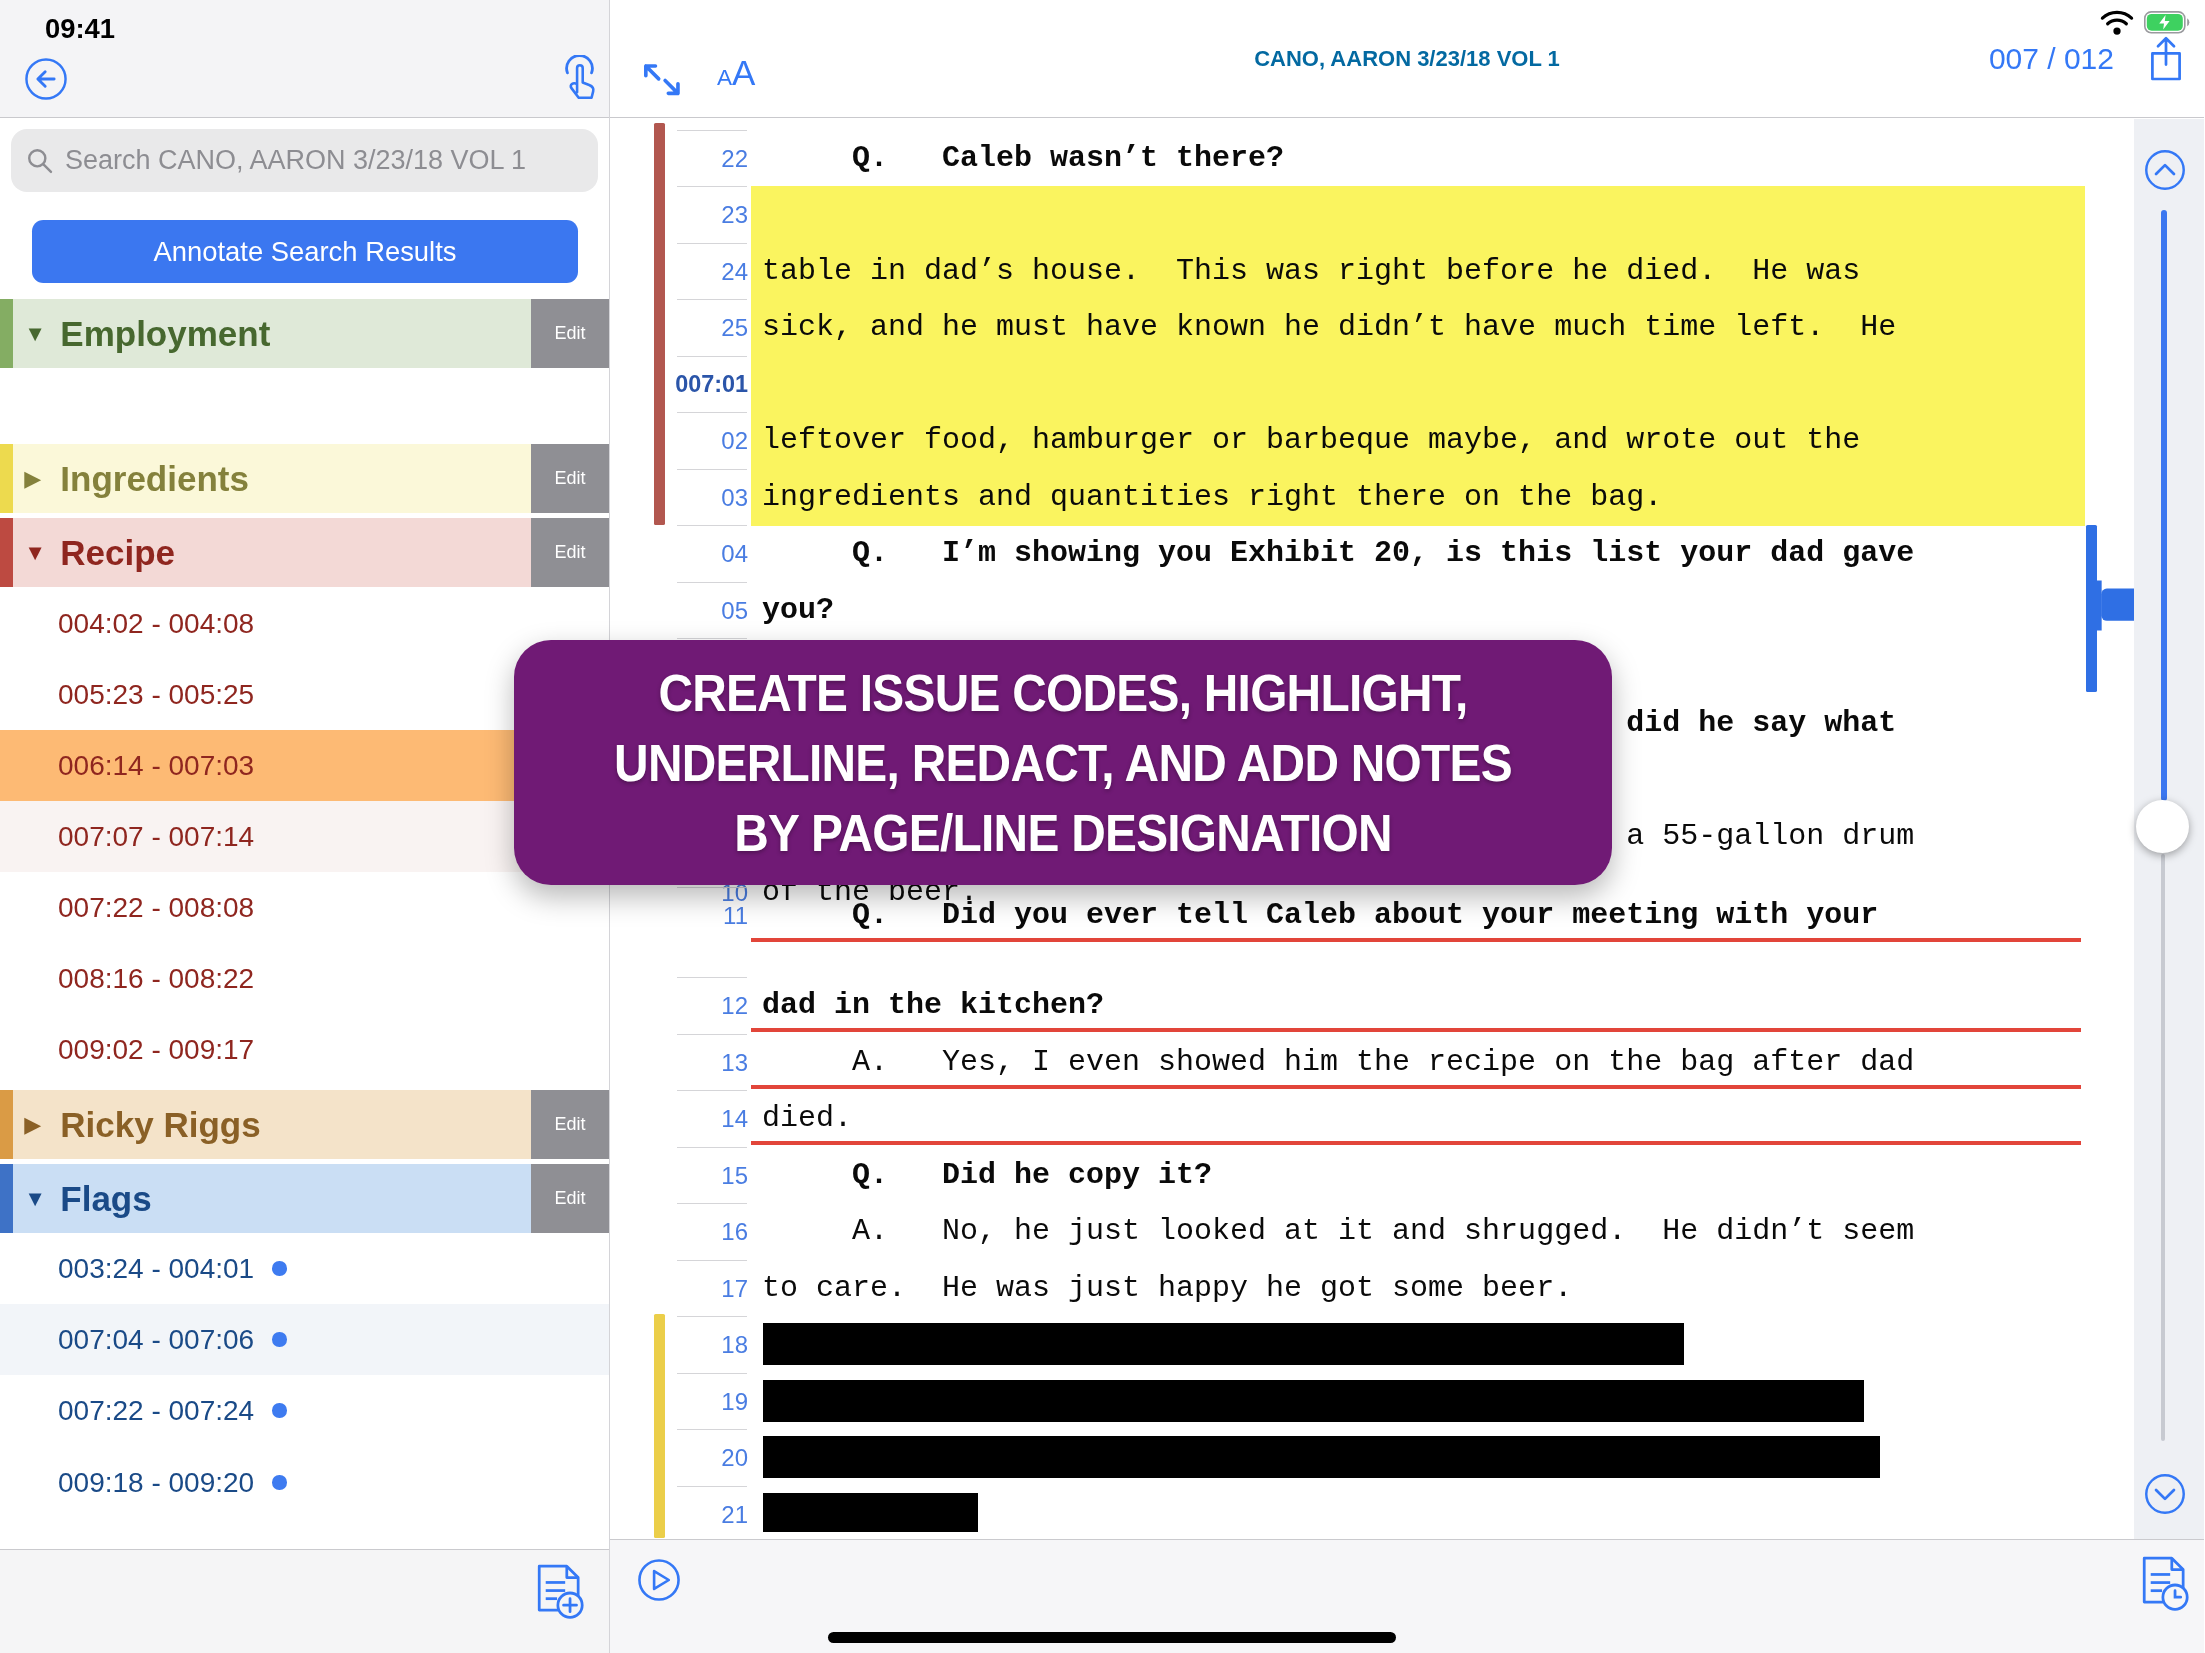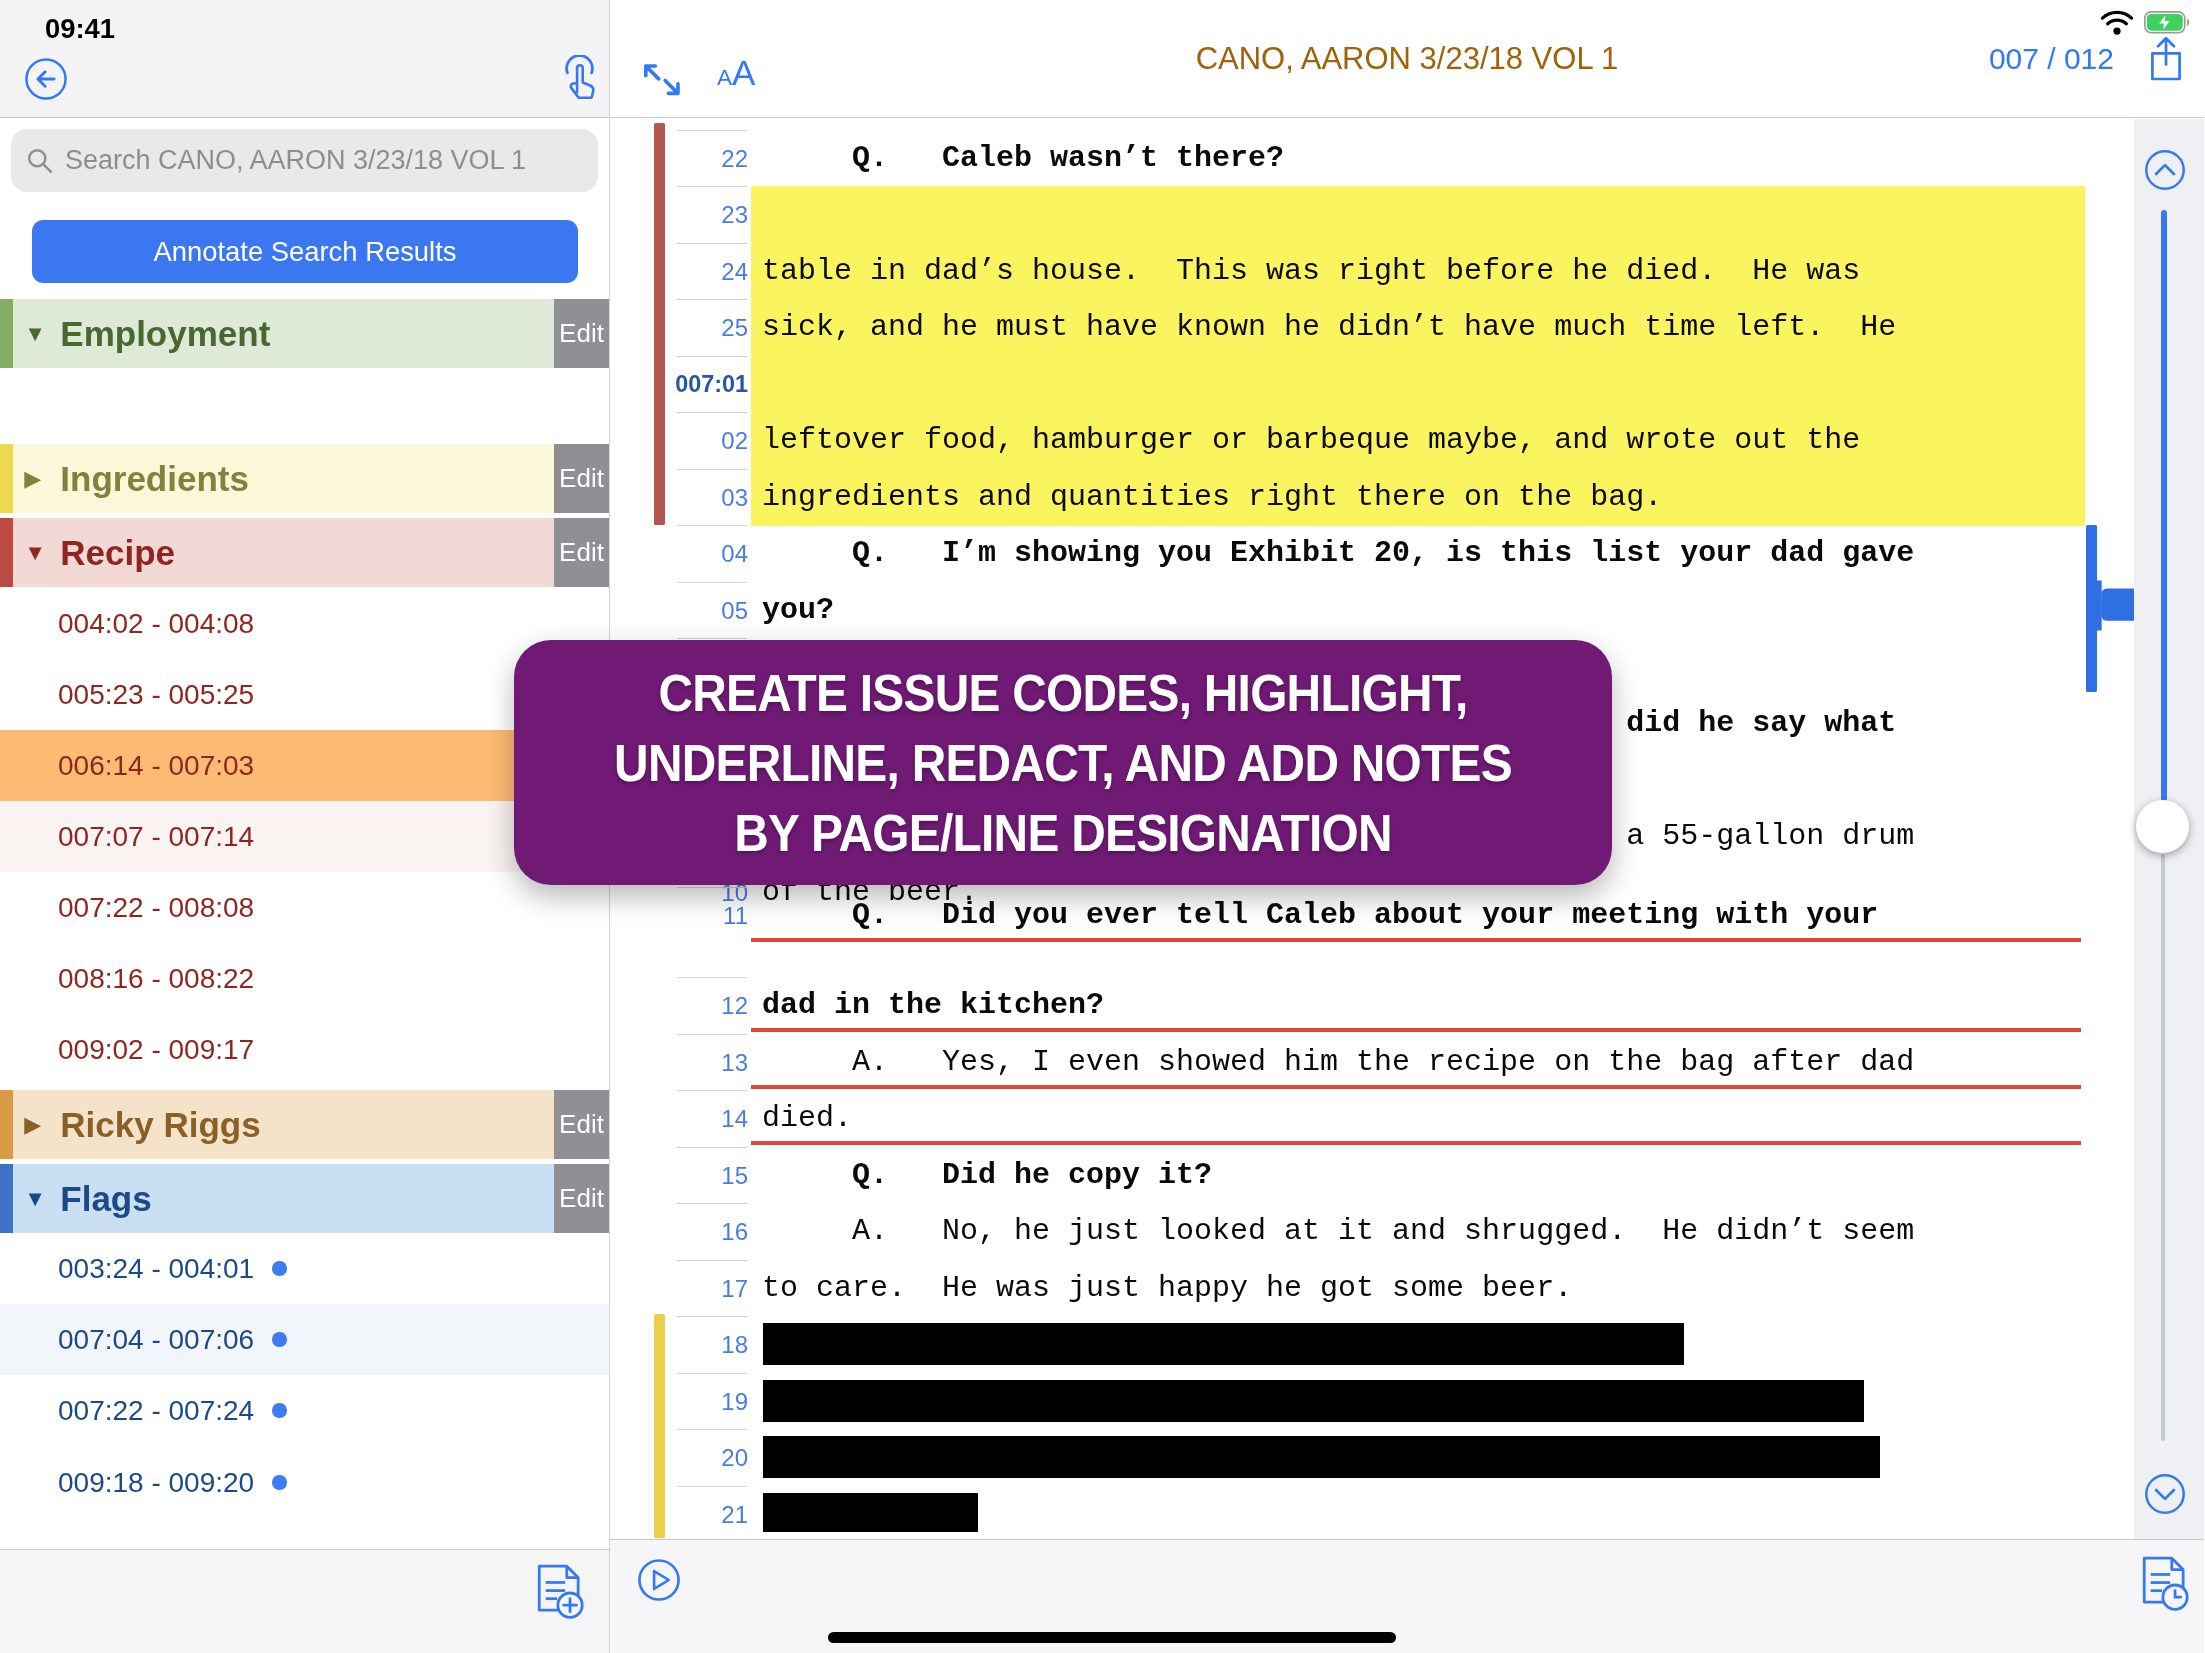--- a/index.html
+++ b/index.html
@@ -16,31 +16,31 @@
                display:flex;align-items:center;padding-left:14.5px;box-sizing:border-box;gap:9.7px;}
   .search-wrap input{flex:1;border:none;background:transparent;outline:none;font-size:27px;color:#333;
                      font-family:"Liberation Sans",sans-serif;}
   .search-wrap input::placeholder{color:#8d8d92;}
   .annotate-btn{position:absolute;left:32px;top:220px;width:546px;height:63px;background:#3b77f0;border-radius:11.3px;
                 color:#fff;font-size:27.4px;font-weight:500;display:flex;align-items:center;justify-content:center;cursor:pointer;}
   #sb-sections{position:absolute;left:0;top:0;width:609px;height:1549px;}
   .sec-header{position:absolute;left:0;width:609px;box-sizing:border-box;display:flex;align-items:center;cursor:pointer;}
   .sec-tri{width:36px;margin-left:11.3px;font-size:22px;}
   .sec-label{font-size:35px;font-weight:600;}
-  .sec-edit{position:absolute;right:0;top:0;bottom:0;width:55px;background:#8f8f94;color:#fff;font-size:26px;
+  .sec-edit{position:absolute;right:0;top:0;bottom:0;width:78px;background:#8f8f94;color:#fff;font-size:18px;
             display:flex;align-items:center;justify-content:center;cursor:pointer;}
   .sec-row{position:absolute;left:0;width:609px;display:flex;align-items:center;padding-left:58px;box-sizing:border-box;
            font-size:28px;cursor:pointer;background:#fff;}
   .flag-dot{width:14.5px;height:14.5px;border-radius:50%;background:#3e7bf0;margin-left:18px;}
   .sb-toolbar{position:absolute;left:0;top:1549px;width:609px;height:104px;background:#f5f5f6;border-top:1.6px solid #cacace;}
   
   #main{position:absolute;left:609px;top:0;width:1596px;height:1653px;background:#fff;border-left:1.6px solid #d4d4d8;box-sizing:border-box;}
   .main-header{position:absolute;left:0;top:0;width:1594px;height:117px;background:#fff;border-bottom:1.6px solid #c9c9cd;}
   .doc-title{position:absolute;left:0;right:0;top:0;height:117px;display:flex;align-items:center;justify-content:center;
-             font-size:31px;font-weight:400;color:#a16207;}
+             font-size:22px;font-weight:700;color:#0369a1;}
   .page-indicator{position:absolute;right:90px;top:0;height:117px;display:flex;align-items:center;
                   font-size:30px;color:#3478f6;cursor:pointer;}
   #content{position:absolute;left:0;top:119px;width:1594px;height:1420px;background:#fff;overflow:hidden;}
   .gutter-bar{position:absolute;width:11.3px;border-radius:1.6px;}
   .t-row{position:absolute;left:0;width:1526px;height:57px;}
   .t-row .t-sep{position:absolute;left:67px;top:0;width:70px;height:0.8px;background:#d5d5d8;}
   .t-num{position:absolute;left:57px;width:81px;top:0;height:57px;line-height:57px;text-align:right;
          font-size:24px;color:#4a7de2;}
   .t-num.pb{font-size:23.4px;font-weight:700;color:#2b55a9;}
   .t-hl{position:absolute;left:141px;width:1334px;top:0;height:57px;background:#faf45f;}

